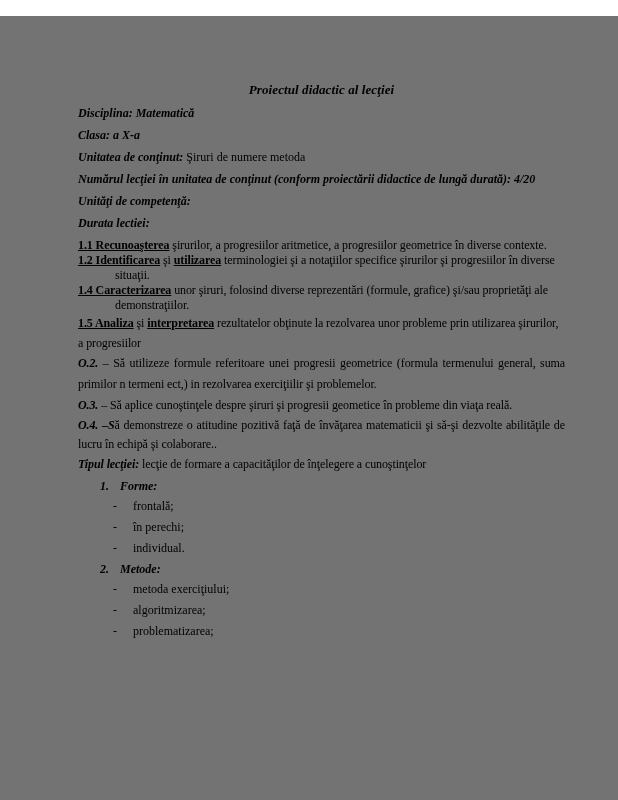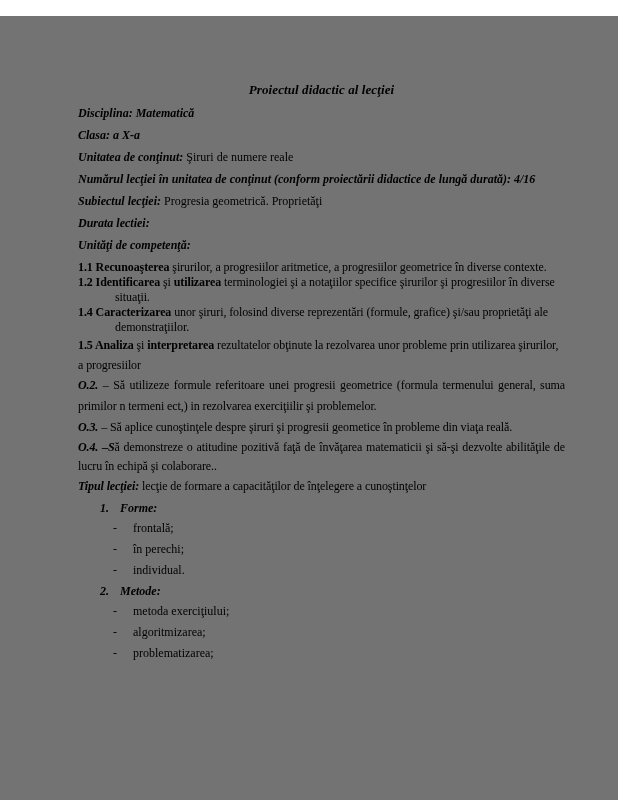--- a/index.html
+++ b/index.html
@@ -10,21 +10,21 @@
     height: 800px;
     margin: 16px auto;
     background: #737373;
     color: #000000;
     font-family: "Liberation Serif", "DejaVu Serif", serif;
     font-size: 12px;
     padding: 66px 53px 0 78px;
     overflow: hidden;
   }
   .bi { font-weight: bold; font-style: italic; }
-  .b  { font-weight: bold; }
+  .b  { font-weight: bold; text-decoration: underline; }
   .title {
     font-size: 13px;
     font-weight: bold;
     font-style: italic;
     text-align: center;
     line-height: 15px;
     margin-bottom: 9px;
     letter-spacing: 0.1px;
   }
   .field { line-height: 15px; margin-bottom: 7px; }
@@ -64,28 +64,27 @@
 </head>
 <body>
 
 <div class="page">
 
   <div class="title">Proiectul didactic al lecţiei</div>
 
   <p class="field bi">Disciplina: Matematică</p>
   <p class="field bi">Clasa: a X-a</p>
 
-  <p class="field"><span class="bi">Unitatea de conţinut:</span><span> Şiruri de numere reale</span></p>
+  <p class="field"><span class="bi">Unitatea de conţinut:</span><span> Şiruri de numere metoda</span></p>
 
-  <p class="field bi">Numărul lecţiei în unitatea de conţinut (conform proiectării didactice de lungă durată): 4/16</p>
+  <p class="field bi">Numărul lecţiei în unitatea de conţinut (conform proiectării didactice de lungă durată): 4/20</p>
 
-  <p class="field"><span class="bi">Subiectul lecţiei:</span><span> Progresia geometrică. Proprietăţi</span></p>
 
+  <p class="field bi">Unităţi de competenţă:</p>
   <p class="field bi">Durata lectiei:</p>
-  <p class="field bi">Unităţi de competenţă:</p>
 
   <p class="comp"><span class="b">1.1 Recunoaşterea</span><span> şirurilor, a progresiilor aritmetice, a progresiilor geometrice în diverse contexte.</span></p>
 
   <p class="comp"><span class="b">1.2 Identificarea</span><span> şi </span><span class="b">utilizarea</span><span> terminologiei şi a notaţiilor specifice şirurilor şi progresiilor în diverse situaţii.</span></p>
 
   <p class="comp"><span class="b">1.4 Caracterizarea</span><span> unor şiruri, folosind diverse reprezentări (formule, grafice) şi/sau proprietăţi ale demonstraţiilor.</span></p>
 
   <p class="comp15"><span class="b">1.5 Analiza</span><span> şi </span><span class="b">interpretarea</span><span> rezultatelor obţinute la rezolvarea unor probleme prin utilizarea şirurilor, a progresiilor</span></p>
 
 

